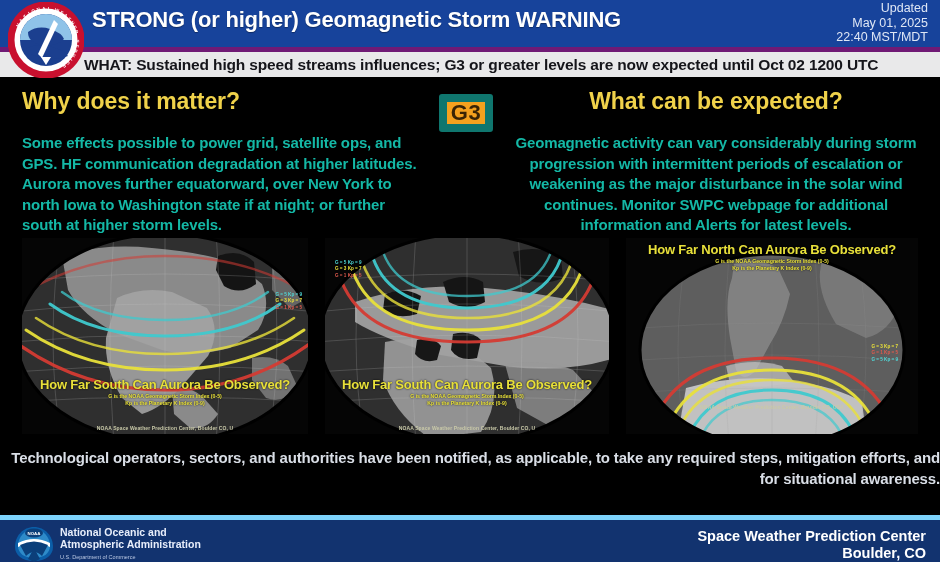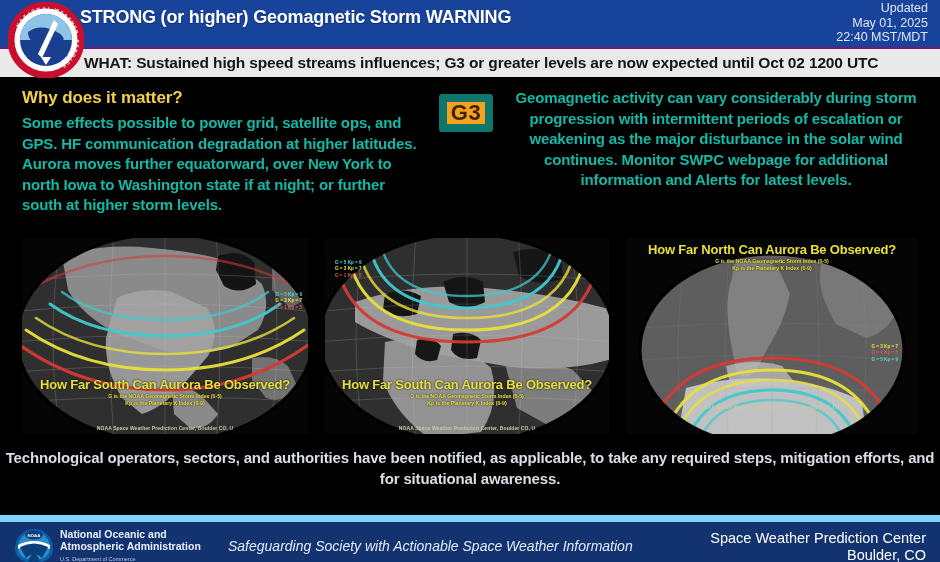--- a/index.html
+++ b/index.html
@@ -14,55 +14,55 @@
   .header {
     position:absolute; left:0; top:0; width:940px; height:47px;
     background:#17439b;
     display:flex; align-items:center;
   }
   .nws-seal {
     position:absolute; left:8px; top:2px; width:76px; height:76px;
     z-index:20;
   }
   .header-title {
-    position:absolute; left:80px; top:7px;
-    font-size:18px; font-weight:bold; color:#ffffff;
+    position:absolute; left:92px; top:7px;
+    font-size:22px; font-weight:bold; color:#ffffff;
     letter-spacing:-0.2px; white-space:nowrap;
     text-shadow:0 1px 1px rgba(0,0,0,.35);
   }
   .header-meta {
     position:absolute; right:12px; top:1px;
     text-align:right; font-size:12.5px; line-height:14.6px;
     color:#dfe7f5; font-weight:normal;
   }
 
   
   .what-band {
     position:absolute; left:0; top:47px; width:940px; height:30px;
     background:#e9e9ea;
-    border-top:2px solid #701a75;
+    border-top:5px solid #701a75;
     display:flex; align-items:center;
     overflow:hidden;
   }
   .what-text {
     margin-left:84px;
     font-size:15.5px; font-weight:bold; color:#15151a;
     white-space:nowrap; letter-spacing:-0.15px;
   }
 
   
   .panel-col {
     position:absolute; top:88px;
   }
   .col-left  { left:22px;  width:400px; text-align:left; }
   .col-right { right:14px; width:420px; text-align:center; }
 
   .q-head {
-    color:#f0d24a; font-size:17px; font-weight:bold;
-    margin-bottom:5px; letter-spacing:-0.1px;
+    color:#f0d24a; font-size:23px; font-weight:bold;
+    margin-bottom:18px; letter-spacing:-0.1px;
   }
   .q-body {
     color:#14b8a6; font-size:15px; font-weight:bold;
     line-height:20.5px; letter-spacing:-0.15px;
   }
 
   
   .g-badge {
     position:absolute; left:439px; top:94px;
     width:54px; height:38px;
@@ -106,42 +106,42 @@
 
   
   .actions {
     position:absolute; left:0; top:444px; width:940px; text-align:center;
   }
   .actions .a-head {
     color:#f0d24a; font-size:18px; font-weight:bold; letter-spacing:-0.1px;
   }
   .actions .a-body {
     color:#d9dee6; font-size:15px; font-weight:bold;
-    line-height:21px; margin-top:3px; letter-spacing:-0.15px;
+    line-height:21px; margin-top:3px; letter-spacing:-0.15px;text-align:right;
   }
 
   
   .footer {
     position:absolute; left:0; bottom:0; width:940px; height:47px;
     background:#12336f;
-    border-top:7px solid #7dd3fc;
+    border-top:5px solid #7dd3fc;
   }
   .noaa-logo { position:absolute; left:14px; top:6px; width:40px; height:36px; }
   .noaa-name {
     position:absolute; left:60px; top:7px;
     font-size:10.5px; font-weight:bold; color:#e8eefb; line-height:11.5px;
   }
   .noaa-dept { font-size:5.5px; font-weight:normal; color:#b9c7e2; margin-top:2px; display:block; }
   .tagline {
     position:absolute; left:228px; top:16px;
     font-size:14px; font-style:italic; color:#e3eaf8; font-weight:normal;
   }
   .swpc {
     position:absolute; right:14px; top:8px;
-    text-align:right; font-size:14.5px; font-weight:normal;
+    text-align:right; font-size:14.5px; font-weight:bold;
     color:#ffffff; line-height:17px;
   }
 </style>
 </head>
 <body>
 
 <div class="header">
   <div class="header-title">STRONG (or higher) Geomagnetic Storm WARNING</div>
   <div class="header-meta">
     <div>Updated</div>
@@ -194,20 +194,21 @@
 </div>
 
 <div class="panel-col col-left">
   <div class="q-head">Why does it matter?</div>
   <div class="q-body">Some effects possible to power grid, satellite ops, and GPS. HF communication degradation at higher latitudes. Aurora moves further equatorward, over New York to north Iowa to Washington state if at night; or further south at higher storm levels.</div>
 </div>
 
 <div class="g-badge">G3</div>
 
 <div class="panel-col col-right">
+  <div class="q-head">What can be expected?</div>
   <div class="q-body">Geomagnetic activity can vary considerably during storm progression with intermittent periods of escalation or weakening as the major disturbance in the solar wind continues. Monitor SWPC webpage for additional information and Alerts for latest levels.</div>
 </div>
 
 <div class="maps">
 
   <div class="map map-1">
     <svg viewBox="0 0 286 196" width="286" height="196">
       <defs>
         <clipPath id="c1">
             <ellipse cx="143" cy="100" rx="148" ry="104"></ellipse>
@@ -396,18 +397,17 @@
       <path d="M20 22 L26 33 L20 36 L14 33 Z" fill="#0b3f7a"></path>
       <ellipse cx="20" cy="7" rx="9" ry="4.6" fill="#0b3f7a"></ellipse>
       <text x="20" y="9" text-anchor="middle" font-size="4.4" font-family="Liberation Sans, sans-serif" fill="#ffffff" font-weight="bold">NOAA</text>
     </svg>
   </div>
   <div class="noaa-name">
     <span>National Oceanic and</span><br>
     <span>Atmospheric Administration</span>
     <span class="noaa-dept">U.S. Department of Commerce</span>
   </div>
-  <div class="tagline">Safeguarding Society with Actionable Space Weather Information</div>
   <div class="swpc">
     <div>Space Weather Prediction Center</div>
     <div>Boulder, CO</div>
   </div>
 </div>
 
 </body></html>

